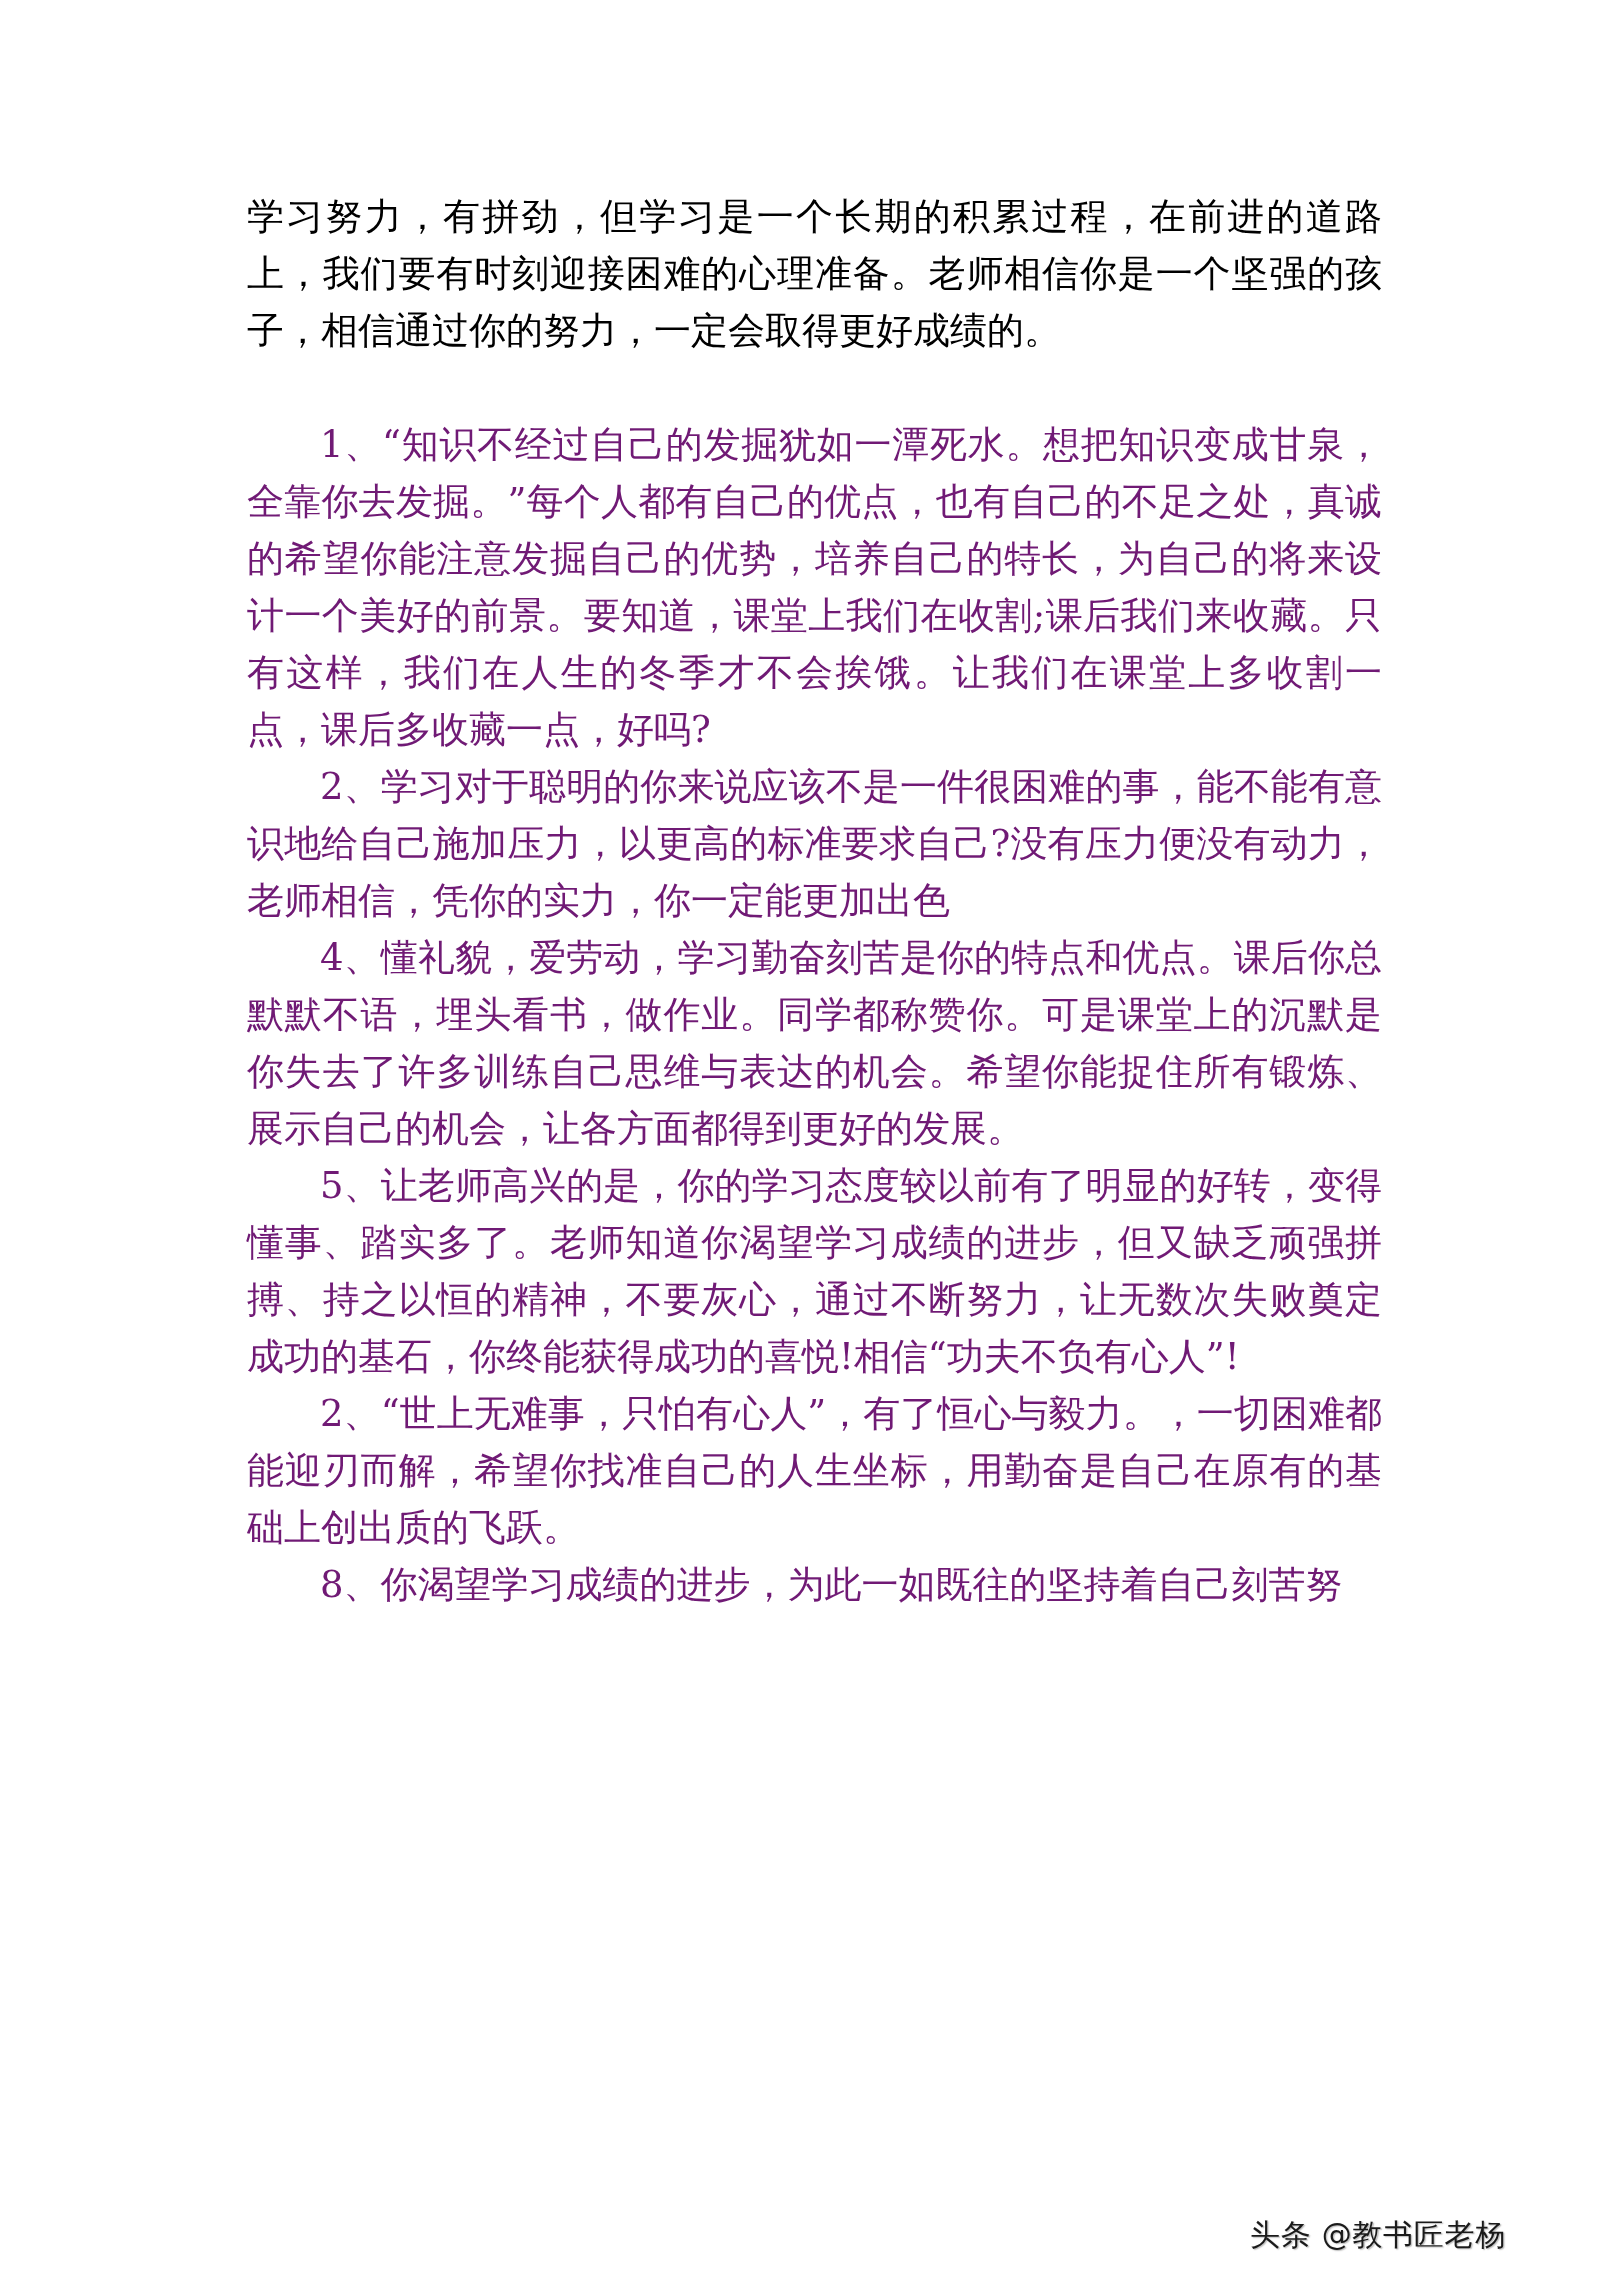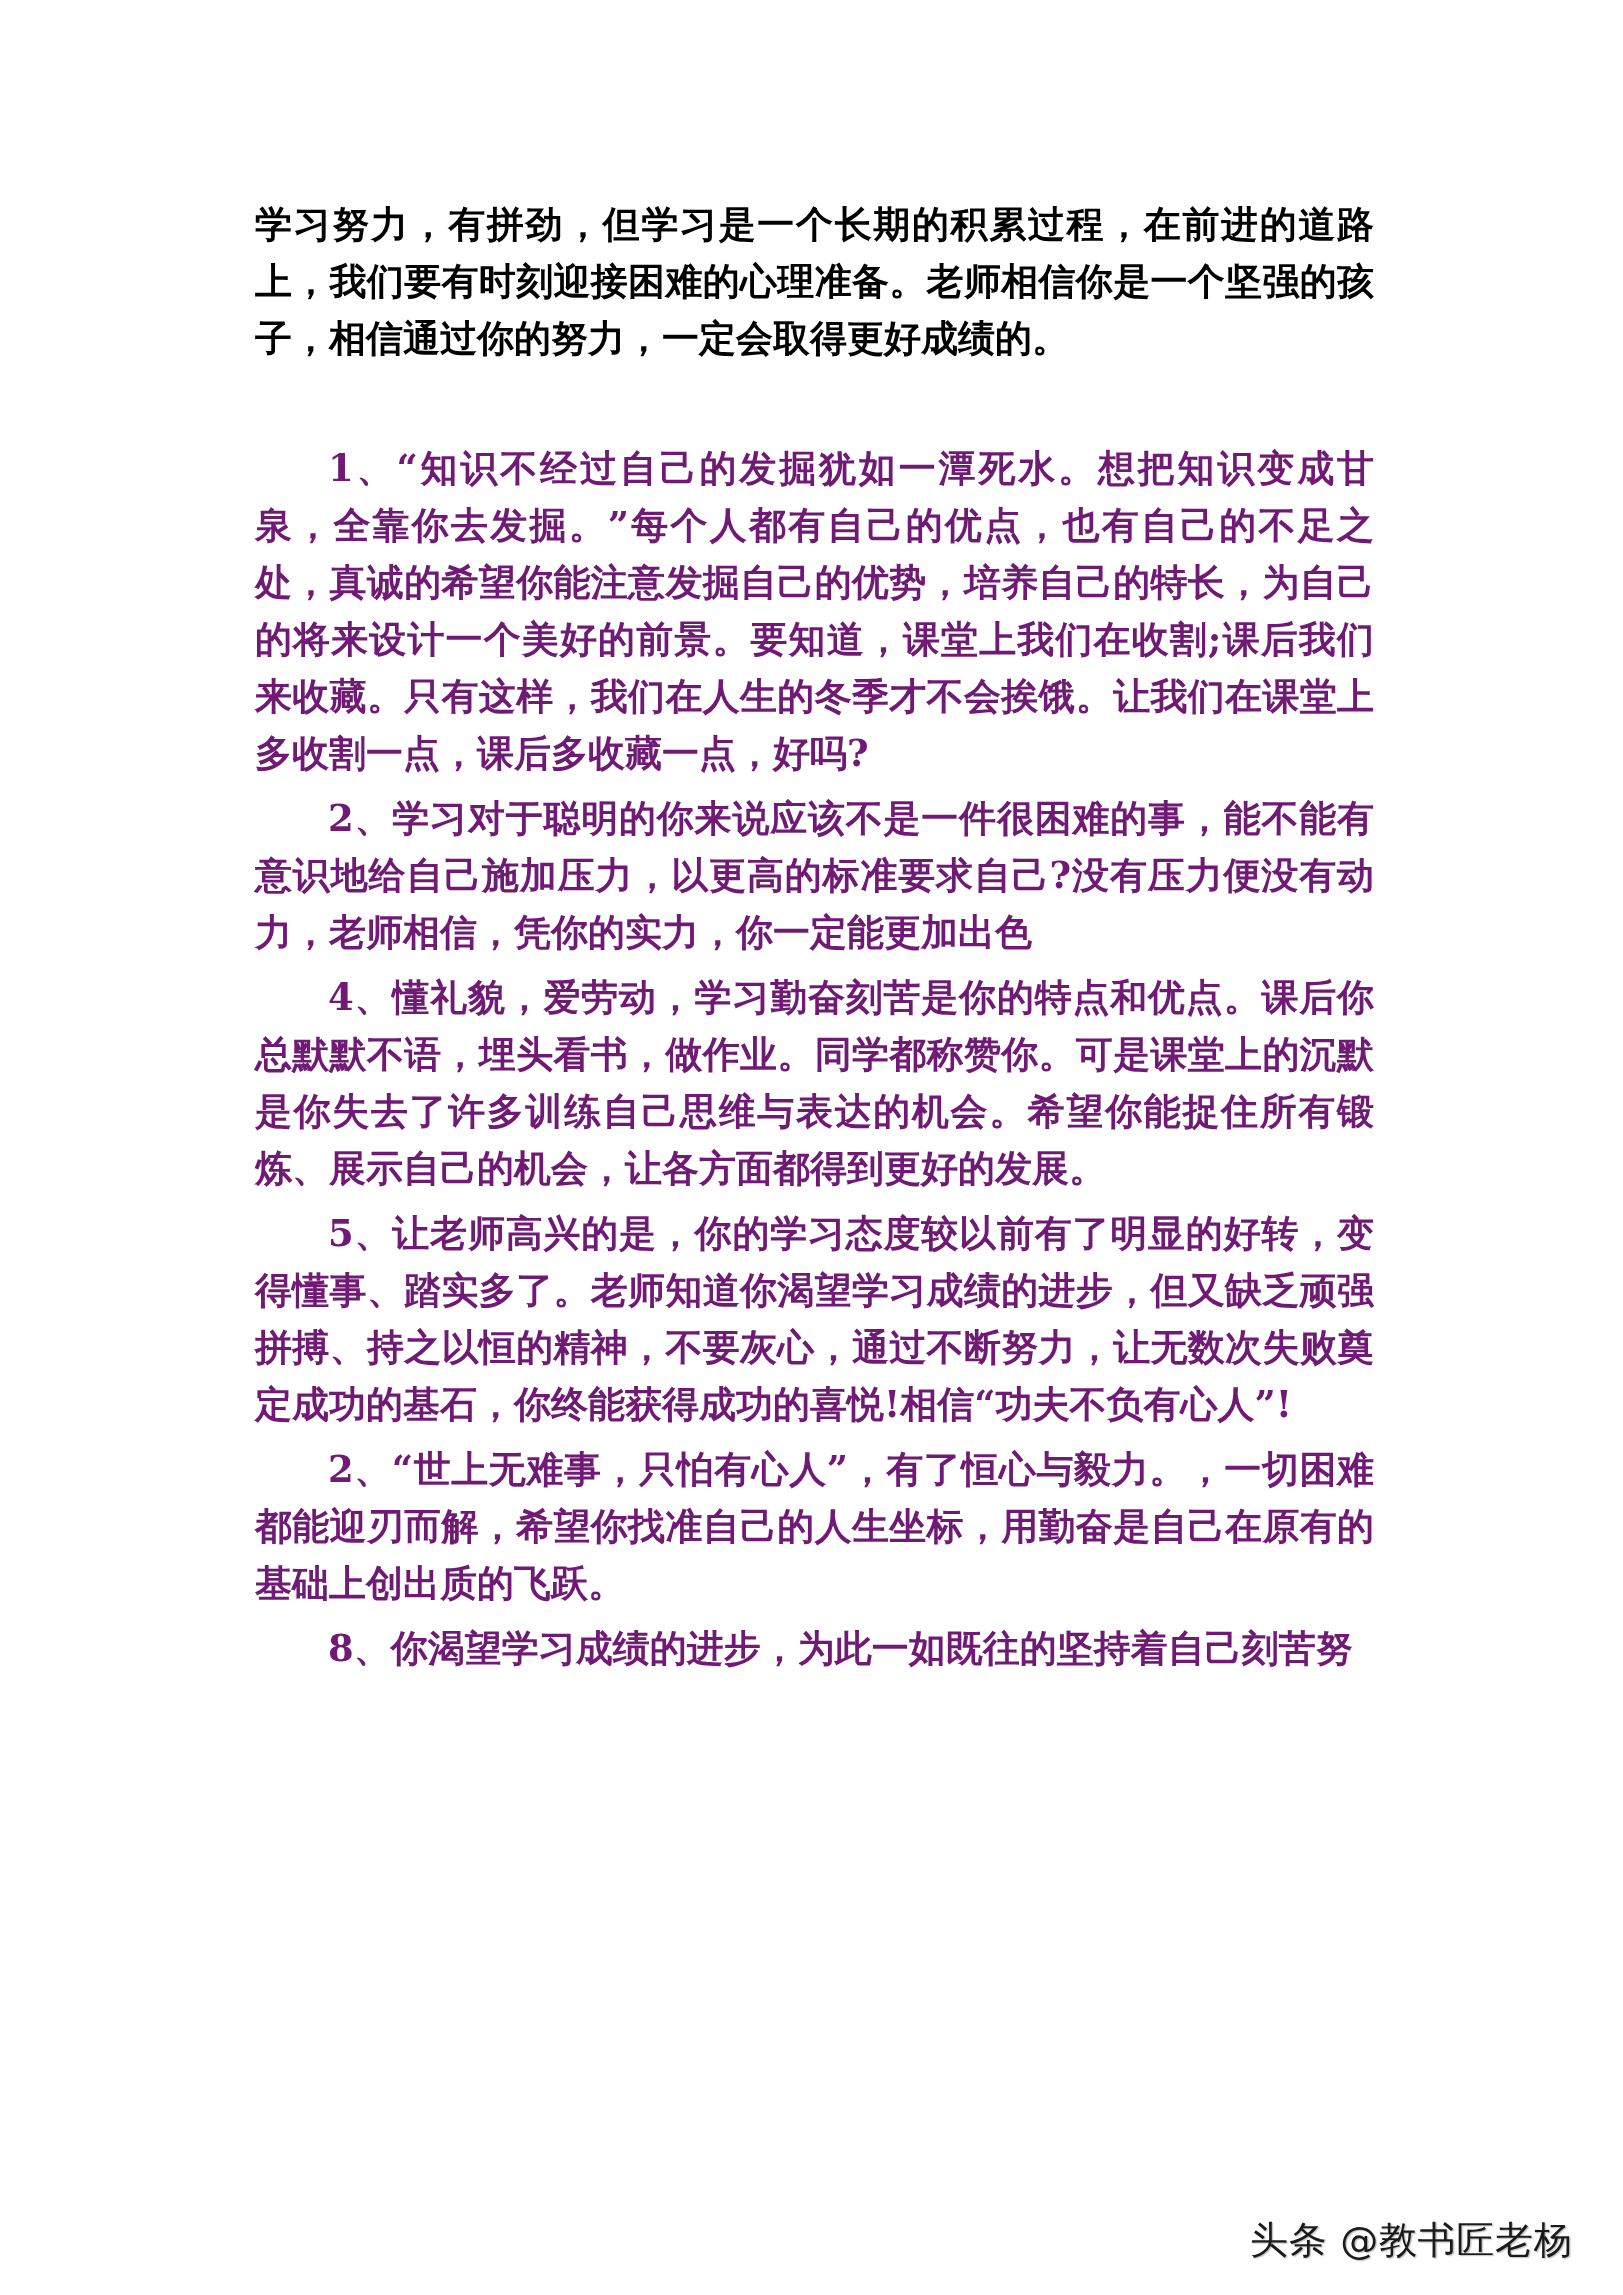--- a/index.html
+++ b/index.html
@@ -14,45 +14,45 @@
     overflow: hidden;
     font-family: "DejaVu Serif", "Liberation Serif", serif;
   }
   .page {
     position: absolute;
     left: 247px;
     top: 188px;
     width: 1135px;
   }
   .para {
-    margin: 8px;
+    margin: 0;
     font-size: 37px;
     line-height: 57px;
-    font-weight: bold;
+    font-weight: normal;
     text-align: justify;
     text-justify: inter-character;
     letter-spacing: 0px;
     word-break: break-all;
   }
   .para.intro {
     color: #000000;
   }
   .para.item {
     color: #701a75;
     text-indent: 73px;
   }
   .spacer {
     height: 57px;
   }
   .watermark {
     position: absolute;
     left: 1250px;
     top: 2215px;
     font-family: "DejaVu Sans", "Liberation Sans", sans-serif;
-    font-size: 38px;
+    font-size: 30px;
     color: #1a1a1a;
     text-shadow: 1.3px 1.3px 1.3px #bbbbbb;
     letter-spacing: 0.7px;
     white-space: nowrap;
   }
 </style>
 </head>
 <body>
 
 <div class="page">

